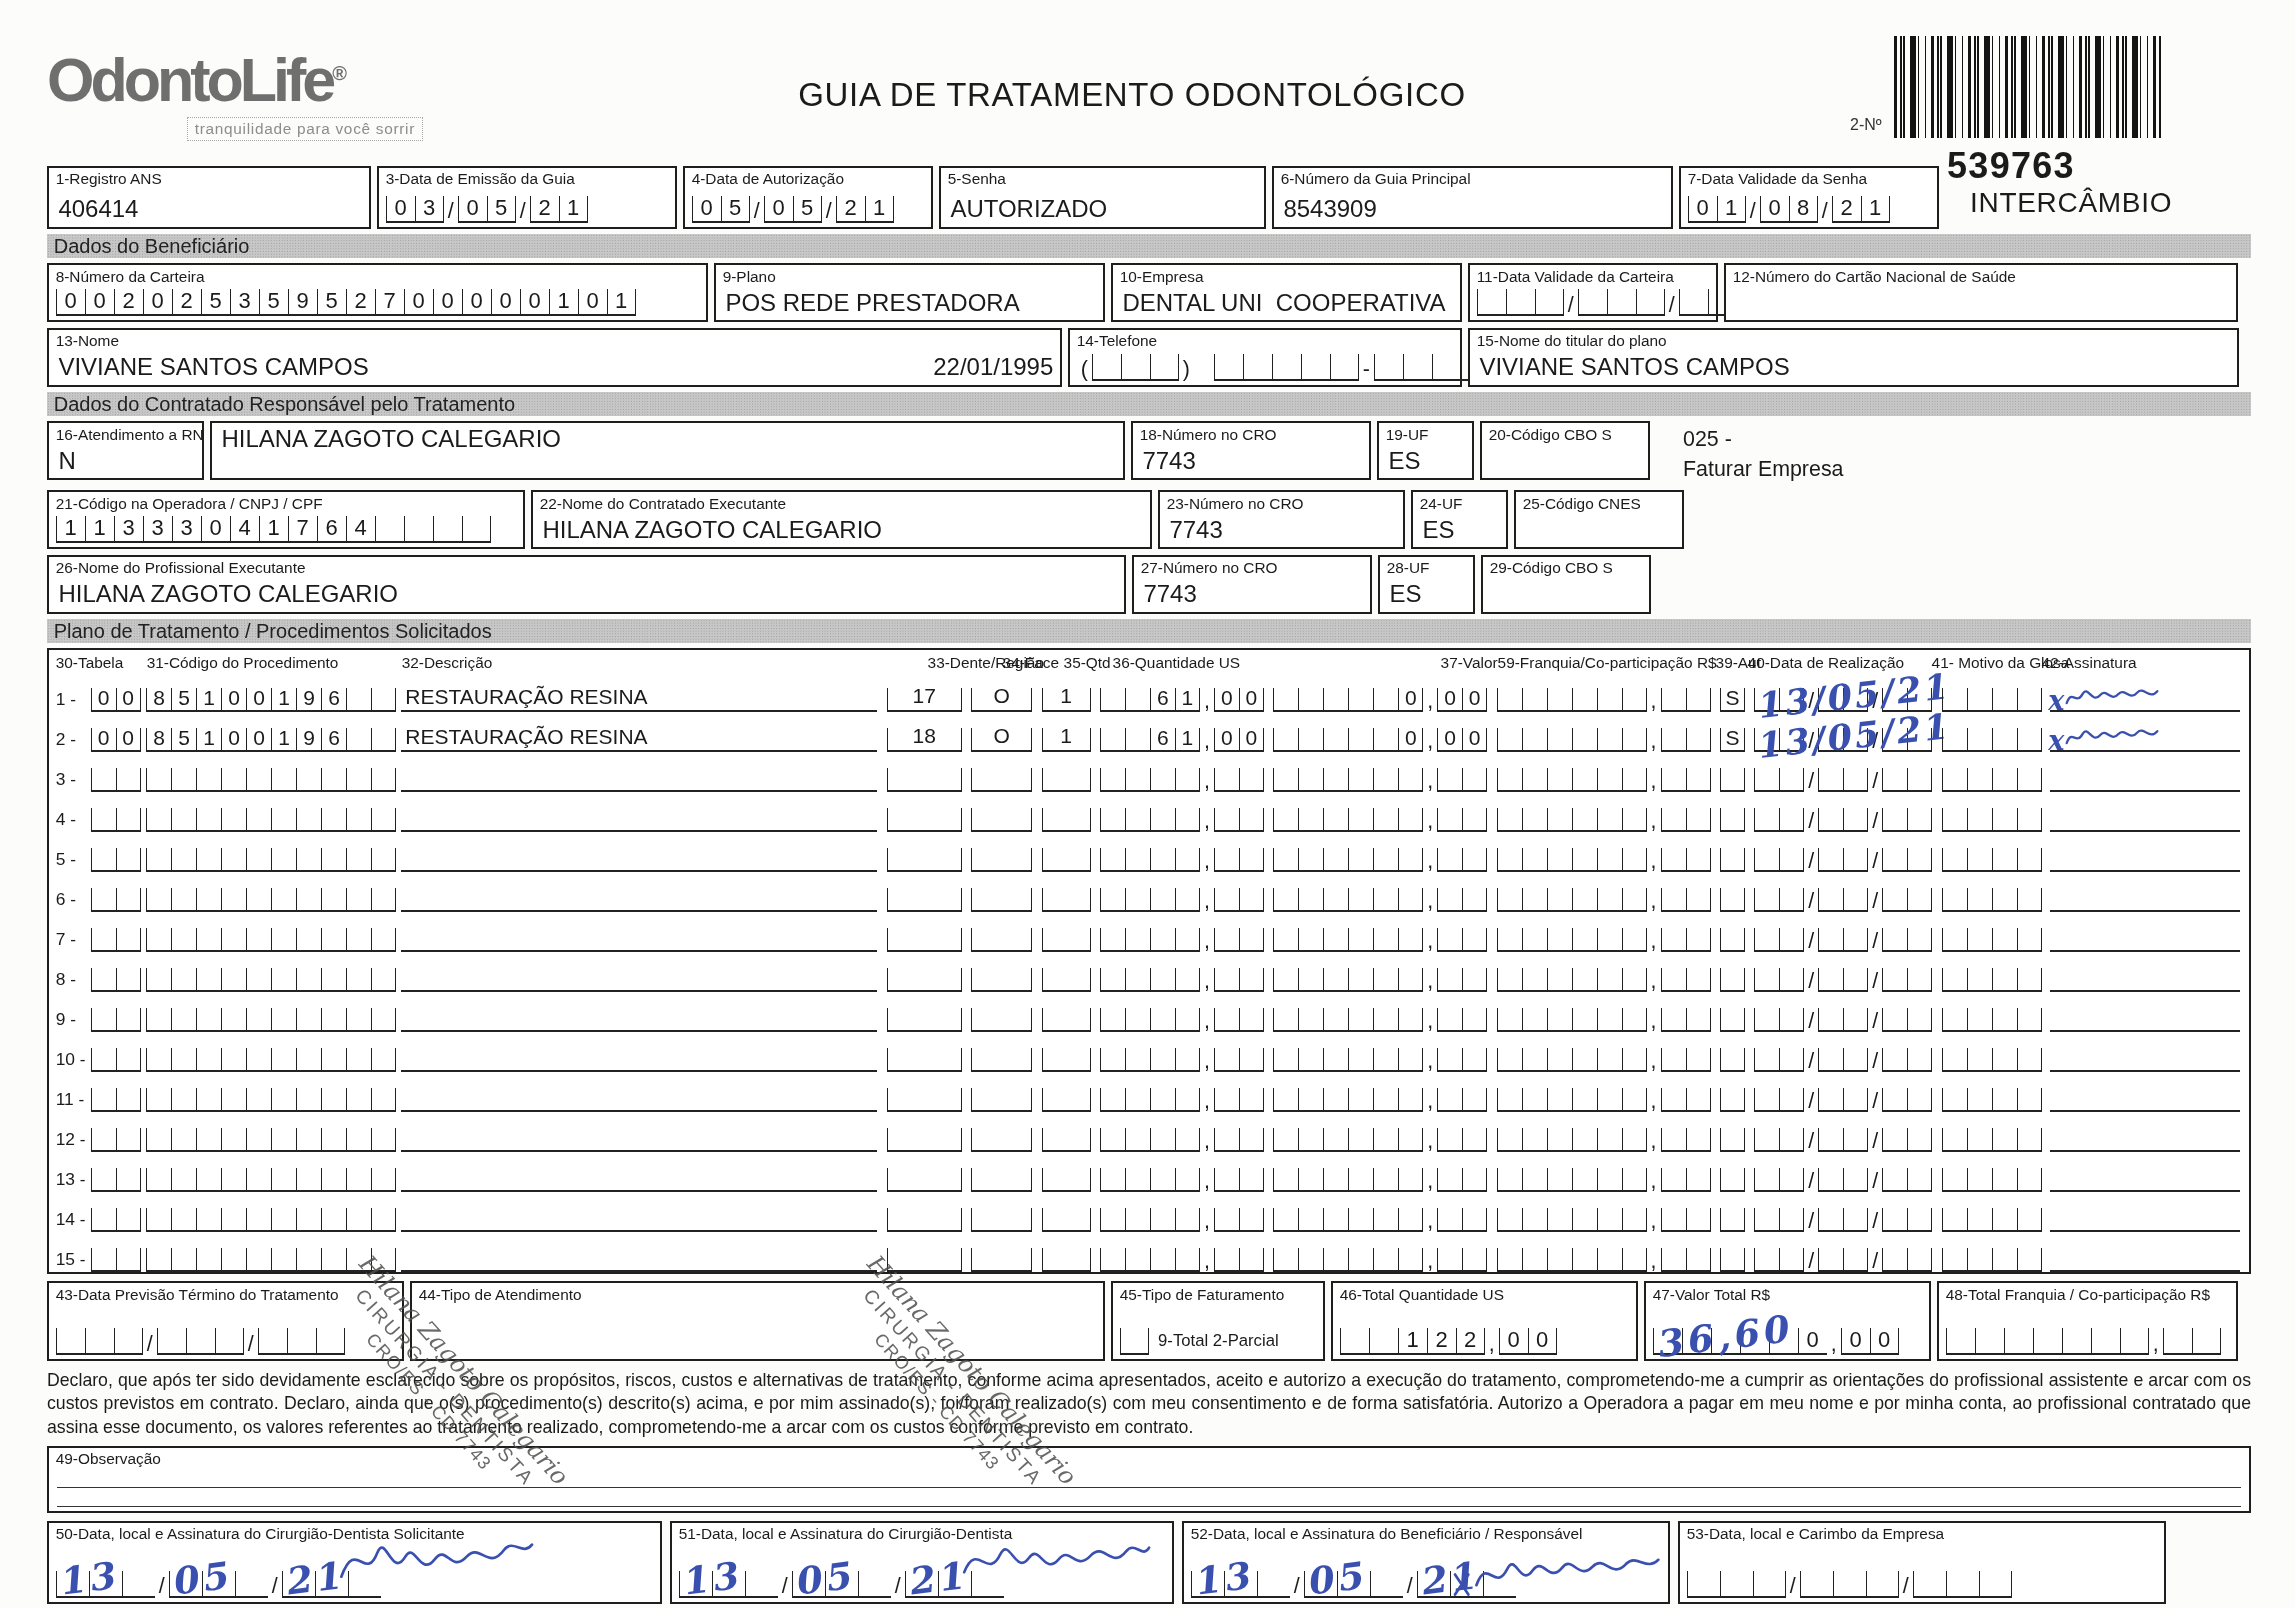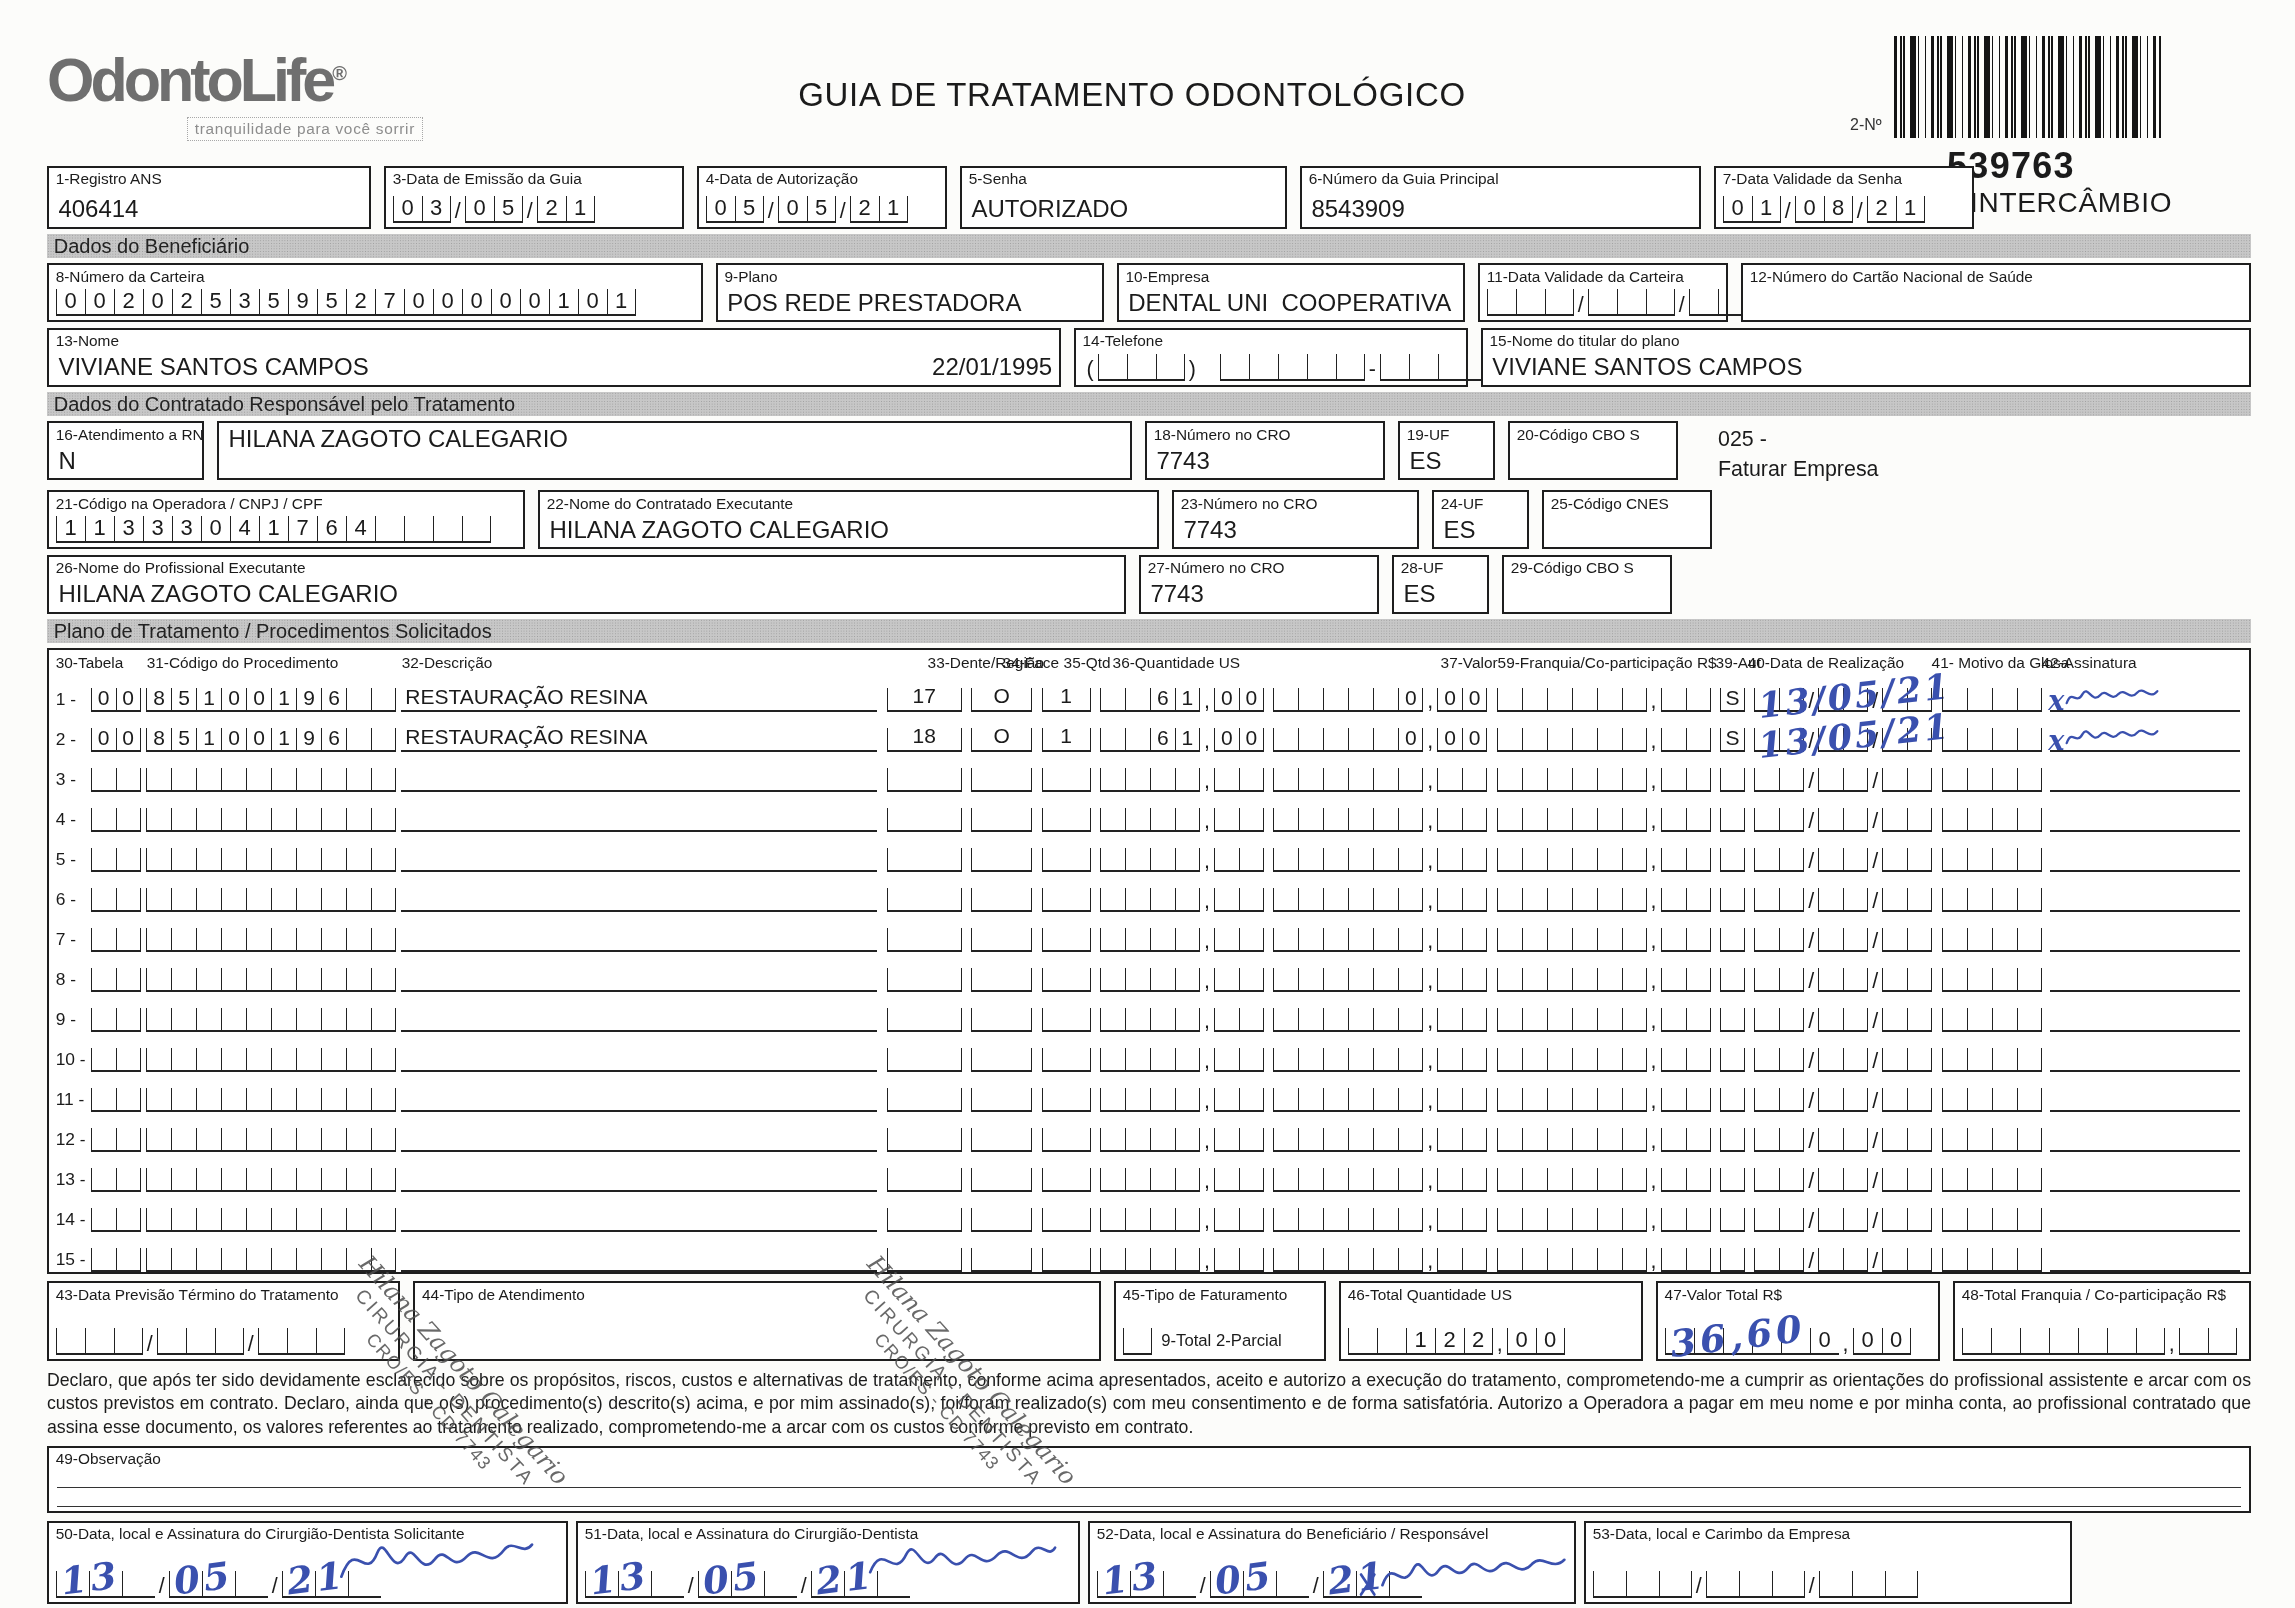--- a/index.html
+++ b/index.html
@@ -19,21 +19,21 @@
   .bc-row{display:flex;align-items:flex-end;gap:12px;margin-left:60px;}
   .bc-label{font-size:16px;color:#333;padding-bottom:4px;}
   .barcode{width:267px;height:102px;
     background:repeating-linear-gradient(90deg,#141414 0 3.3px,transparent 3.3px 6px,#141414 6px 8px,
       transparent 8px 9.4px,#141414 9.4px 10.7px,transparent 10.7px 16px,#141414 16px 22px,transparent 22px 24px,
       #141414 24px 25px,transparent 25px 31px,#141414 31px 32px,transparent 32px 37px);}
   .guide-num{font-size:36px;font-weight:600;margin:6.7px 0 0 157px;letter-spacing:1.3px;}
   .guide-type{font-size:28px;margin-left:180px;letter-spacing:0.7px;}
 
   
-  .frow{display:flex;gap:13px;margin-top:5.3px;}
+  .frow{display:flex;gap:6px;margin-top:5.3px;}
   .field{box-sizing:border-box;border:2px solid #1e1e1e;background:#fff;position:relative;
          padding:2.7px 6.7px 4px 6.7px;display:flex;flex-direction:column;justify-content:space-between;}
   .h95{height:63px;} .h88{height:59px;} .h120{height:80px;} .h125{height:83px;}
   .flabel{font-size:15.4px;white-space:nowrap;}
   .fvalue{font-size:24px;white-space:pre;line-height:1.1;padding-left:2.7px;display:flex;justify-content:space-between;align-items:flex-end;}
   .fvalue .vr{font-size:24px;}
   .secbar{margin-top:5.3px;height:24px;line-height:24px;padding-left:6.7px;font-size:20px;color:#222;
     background-color:#c7c7c7;
     background-image:radial-gradient(#9c9c9c 0.7px,transparent 0.8px);background-size:2.7px 2.7px;}
 
@@ -2131,21 +2131,21 @@
 
   <div class="decl">Declaro, que após ter sido devidamente esclarecido sobre os propósitos, riscos, custos e alternativas de tratamento, conforme acima apresentados, aceito e autorizo a execução do tratamento, comprometendo-me a cumprir as orientações do profissional assistente e arcar com os custos previstos em contrato. Declaro, ainda que o(s) procedimento(s) descrito(s) acima, e por mim assinado(s), foi/foram realizado(s) com meu consentimento e de forma satisfatória. Autorizo a Operadora a pagar em meu nome e por minha conta, ao profissional contratado que assina esse documento, os valores referentes ao tratamento realizado, comprometendo-me a arcar com os custos conforme previsto em contrato.</div>
 
   <div class="obs">
     <div class="flabel">49-Observação</div>
     <div class="ln" style="bottom:23px"></div>
     <div class="ln" style="bottom:4px"></div>
   </div>
 
   <div class="sigrow">
-    <div class="field h125 sigbox" style="width:521px">
+    <div class="field h125 sigbox" style="width:615px">
       <div class="flabel">50-Data, local e Assinatura do Cirurgião-Dentista Solicitante</div>
       <div class="comb">
             <div class="grp">
               <div class="cc"></div>
               <div class="cc"></div>
               <div class="cc"></div>
               <span class="hand hv">13</span>
             </div>
             <span class="sep">/</span>
             <div class="grp">

